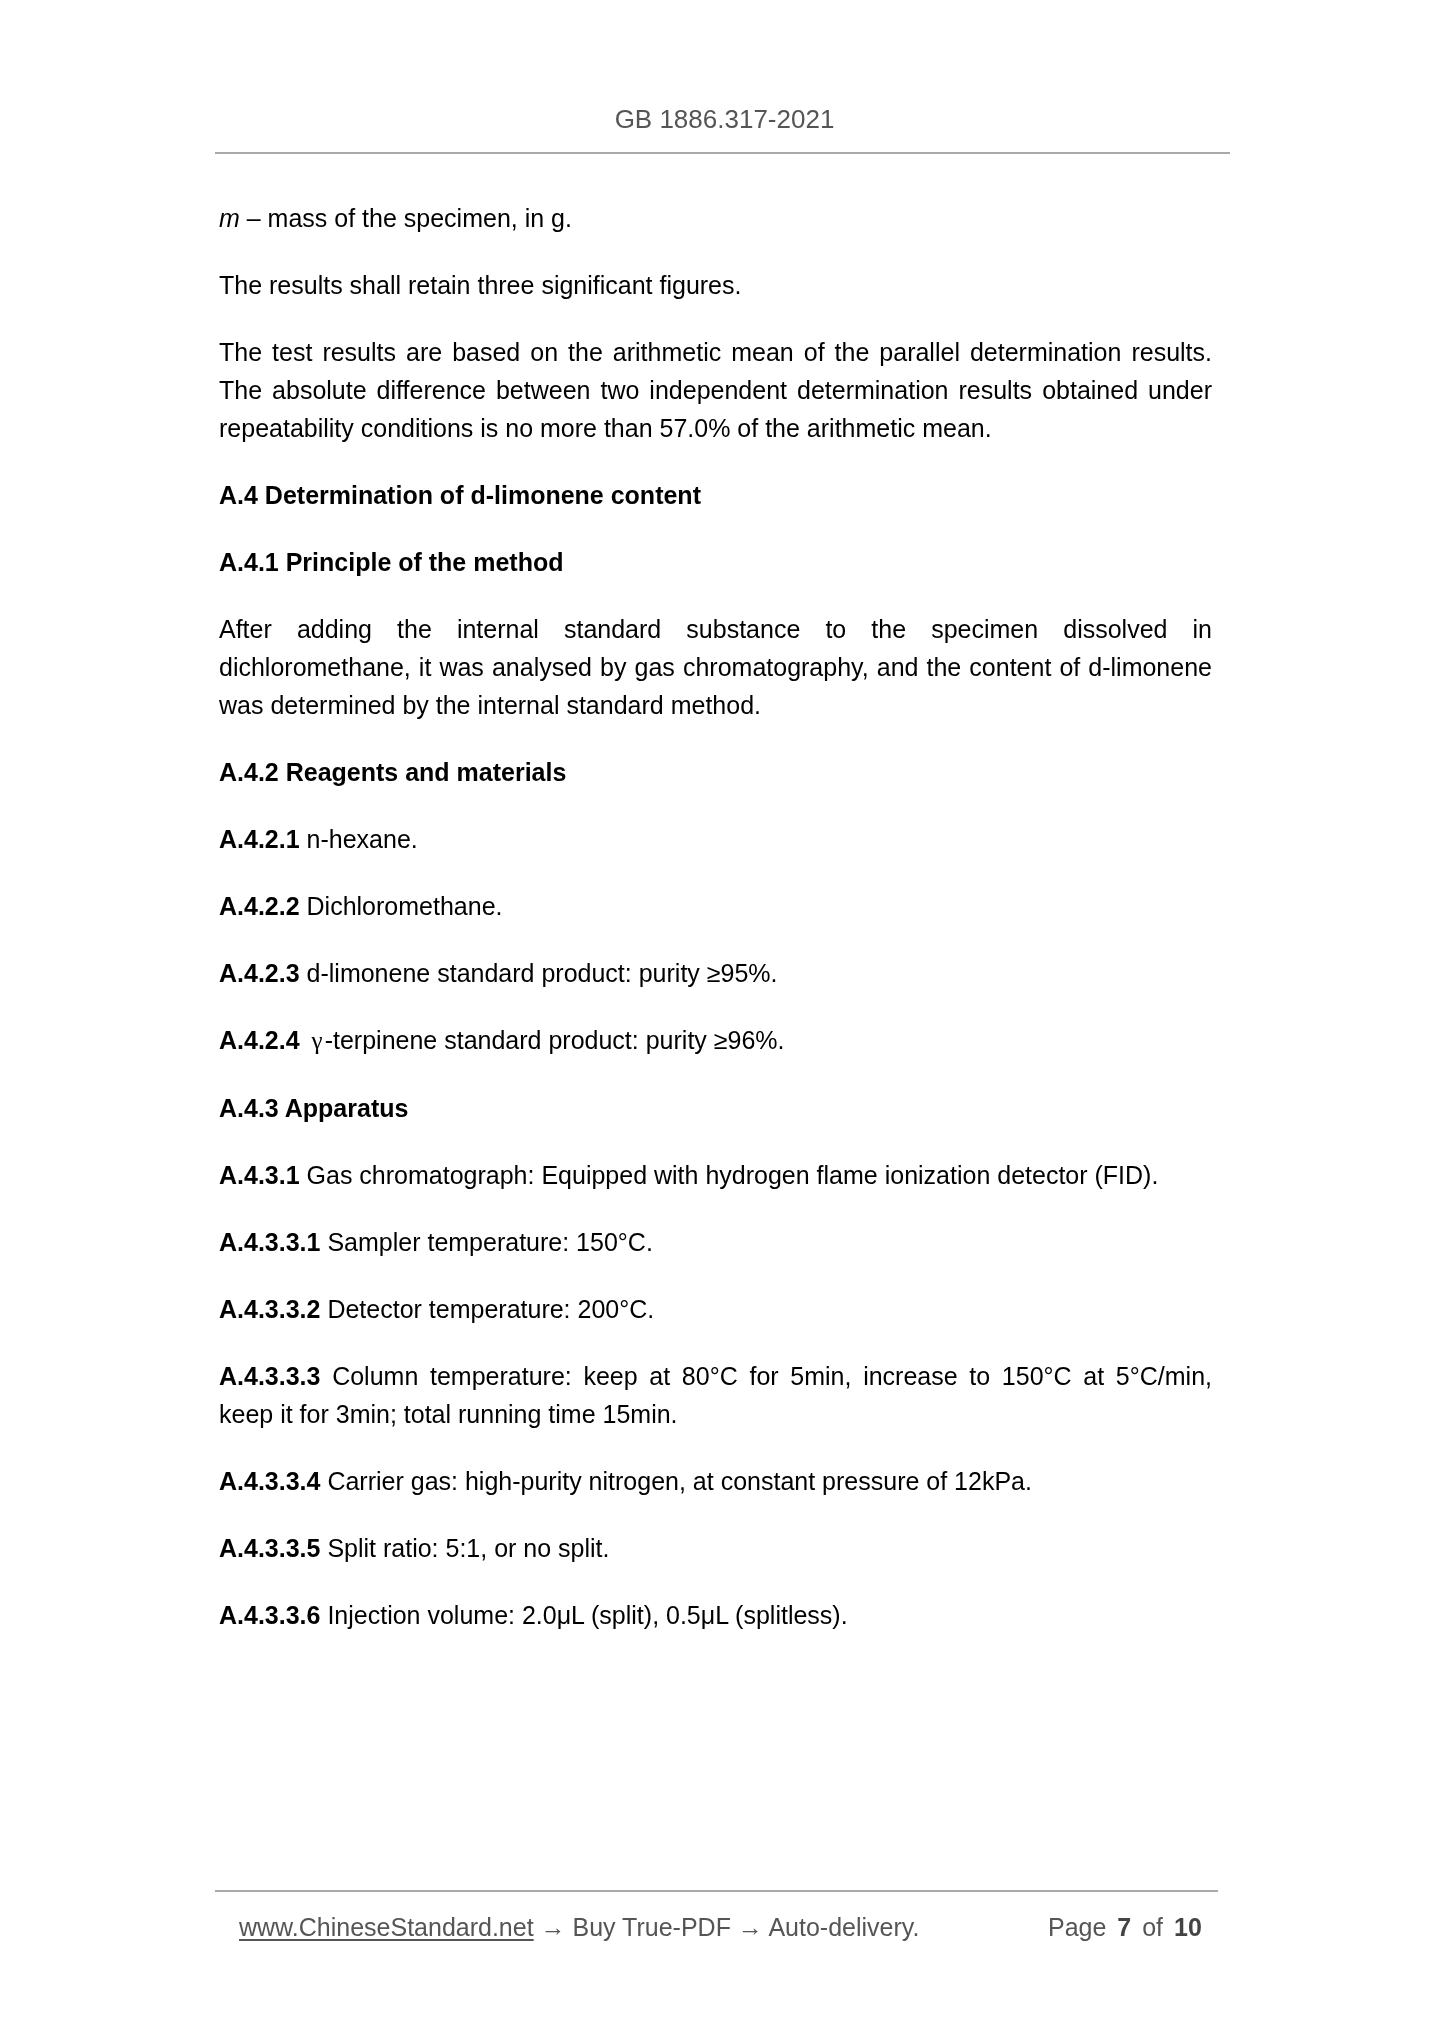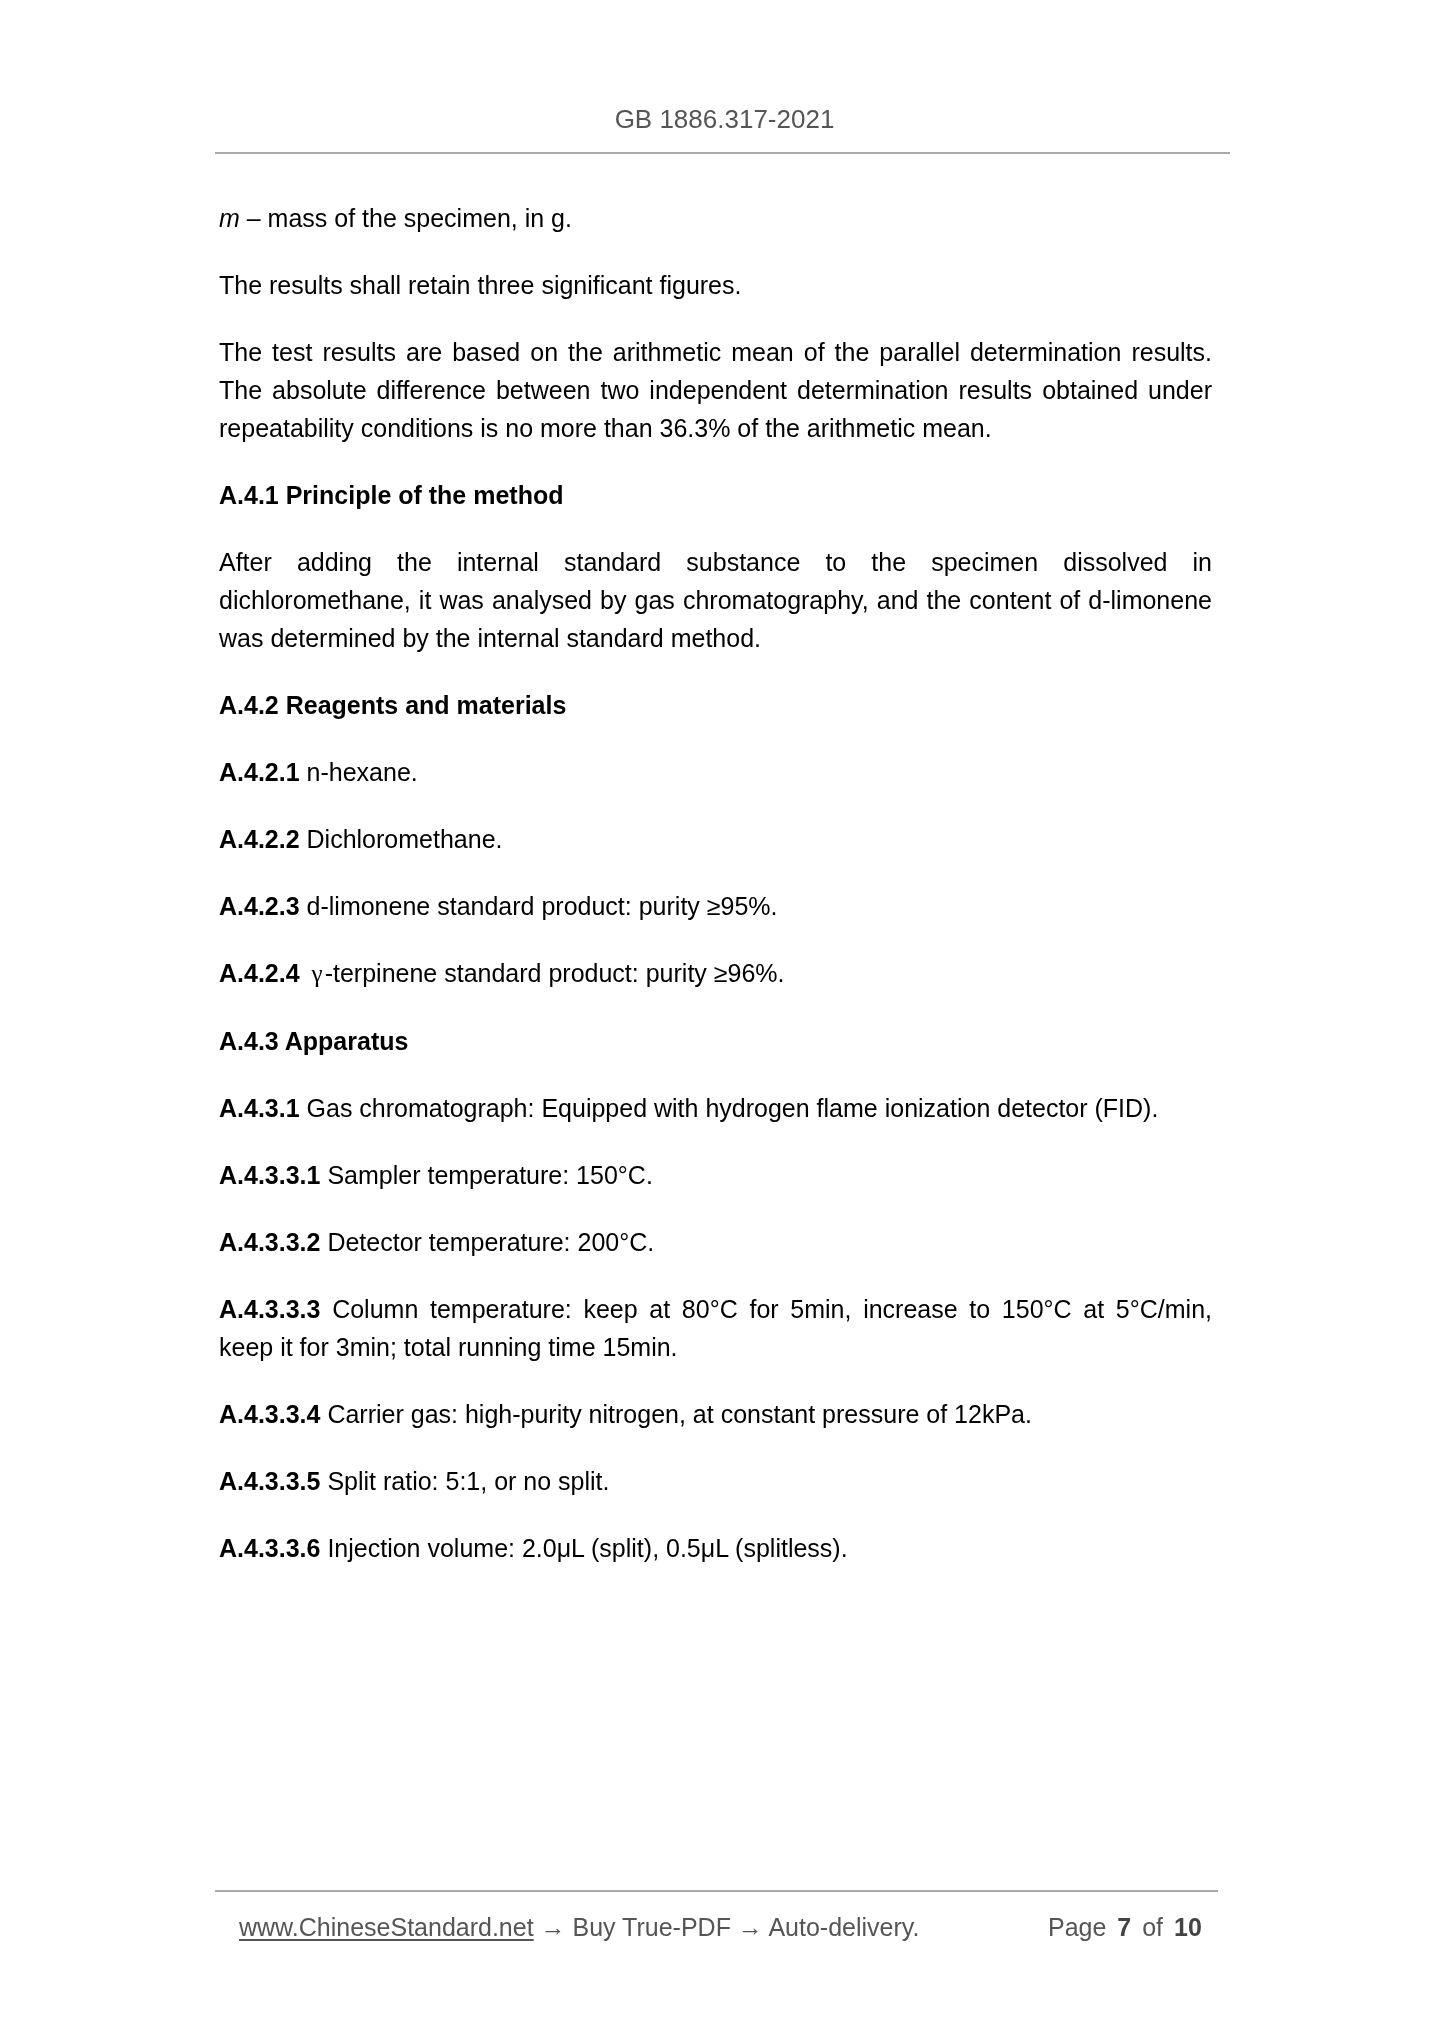--- a/index.html
+++ b/index.html
@@ -31,22 +31,23 @@
 <div class="page-header-text">
   <span>GB 1886.317-2021</span>
 </div>
 <div class="rule rule-top"></div>
 
 <div class="body">
   <p class="p"><span class="ital">m</span><span> – mass of the specimen, in g.</span></p>
 
   <p class="p">The results shall retain three significant figures.</p>
 
-  <p class="p">The test results are based on the arithmetic mean of the parallel determination results. The absolute difference between two independent determination results obtained under repeatability conditions is no more than 36.3% of the arithmetic mean.</p>
+  <p class="p">The test results are based on the arithmetic mean of the parallel determination results. The absolute difference between two independent determination results obtained under repeatability conditions is no more than 57.0% of the arithmetic mean.</p>
 
+  <p class="p heading">A.4 Determination of d-limonene content</p>
 
   <p class="p heading">A.4.1 Principle of the method</p>
 
   <p class="p">After adding the internal standard substance to the specimen dissolved in dichloromethane, it was analysed by gas chromatography, and the content of d-limonene was determined by the internal standard method.</p>
 
   <p class="p heading">A.4.2 Reagents and materials</p>
 
   <p class="p"><span class="num">A.4.2.1</span><span> n-hexane.</span></p>
 
   <p class="p"><span class="num">A.4.2.2</span><span> Dichloromethane.</span></p>

